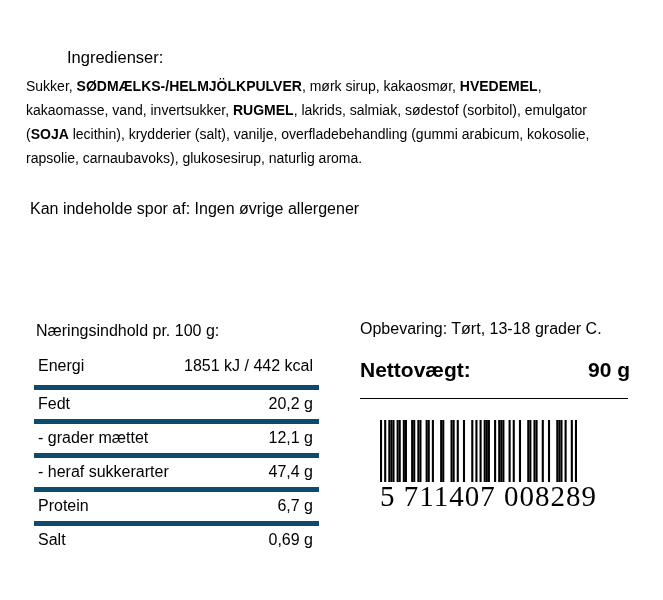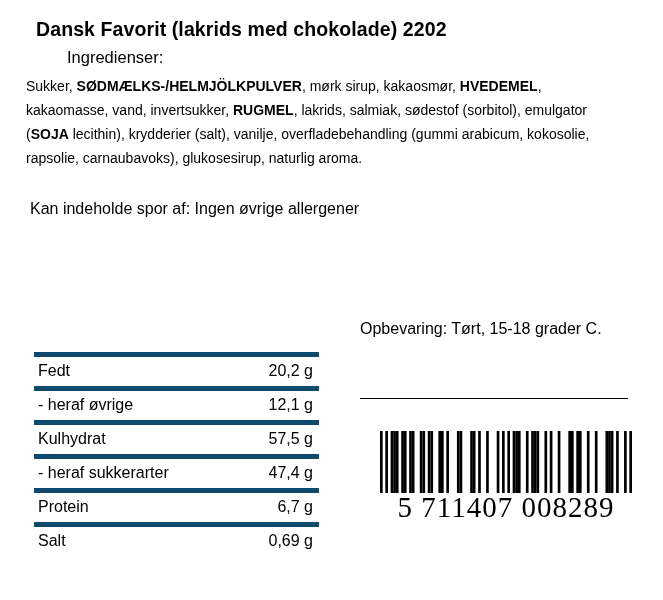--- a/index.html
+++ b/index.html
@@ -123,22 +123,22 @@
     left: 360px;
     top: 398px;
     width: 268px;
     border-top: 1px solid #000;
   }
 
   
   .barcode-wrap {
     position: absolute;
     left: 380px;
-    top: 431px;
-    width: 252px;
+    top: 420px;
+    width: 197px;
   }
   .barcode {
     height: 62px;
     width: 100%;
     display: block;
   }
   .barcode-digits {
     margin-top: -2px;
     font-family: "Liberation Serif", serif;
     font-size: 29px;
@@ -155,63 +155,67 @@
     text-align: center;
     font-size: 17px;
     font-weight: bold;
   }
 </style>
 </head>
 <body>
 
 <div class="label">
 
-  <div class="title">Dansk Favorit (lakrids med chokolade) 2202</div>
 
   <div class="ingredients-heading">Ingredienser:</div>
 
   <div class="ingredients-body">Sukker, <b>SØDMÆLKS-/HELMJÖLKPULVER</b>, mørk sirup, kakaosmør, <b>HVEDEMEL</b>, kakaomasse, vand, invertsukker, <b>RUGMEL</b>, lakrids, salmiak, sødestof (sorbitol), emulgator (<b>SOJA</b> lecithin), krydderier (salt), vanilje, overfladebehandling (gummi arabicum, kokosolie, rapsolie, carnaubavoks), glukosesirup, naturlig aroma.</div>
 
   <div class="traces">
     <span>Kan indeholde spor af:</span>
     <span class="traces-value">Ingen øvrige allergener</span>
   </div>
 
+  <div class="nutrition-heading">Næringsindhold pr. 100 g:</div>
 
   <table class="nutrition-table">
     <tbody>
+        <tr class="energy">
+          <td class="name">Energi</td>
+          <td class="value">1851 kJ / 442 kcal</td>
+        </tr>
         <tr class="rowline">
           <td class="name">Fedt</td>
           <td class="value">20,2 g</td>
         </tr>
         <tr class="rowline">
-          <td class="name">- heraf øvrige</td>
+          <td class="name">- grader mættet</td>
           <td class="value">12,1 g</td>
-        </tr>
-        <tr class="rowline">
-          <td class="name">Kulhydrat</td>
-          <td class="value">57,5 g</td>
         </tr>
         <tr class="rowline">
           <td class="name">- heraf sukkerarter</td>
           <td class="value">47,4 g</td>
         </tr>
         <tr class="rowline">
           <td class="name">Protein</td>
           <td class="value">6,7 g</td>
         </tr>
         <tr class="rowline">
           <td class="name">Salt</td>
           <td class="value">0,69 g</td>
         </tr>
       </tbody>
   </table>
 
-  <div class="storage">Opbevaring: Tørt, 15-18 grader C.</div>
-
+  <div class="storage">Opbevaring: Tørt, 13-18 grader C.</div>
+
+  <div class="netweight">
+    <span class="nw-label">Nettovægt:</span>
+    <span class="nw-value">90 g</span>
+  </div>
 
   <div class="divider"></div>
 
   <div class="barcode-wrap">
     <svg class="barcode" viewBox="0 0 246 62" preserveAspectRatio="none">
       <g id="bars" fill="#000">
           <rect x="0.000" y="0" width="2.609" height="62"></rect>
           <rect x="5.179" y="0" width="2.609" height="62"></rect>
           <rect x="10.358" y="0" width="2.609" height="62"></rect>
           <rect x="12.947" y="0" width="2.609" height="62"></rect>

